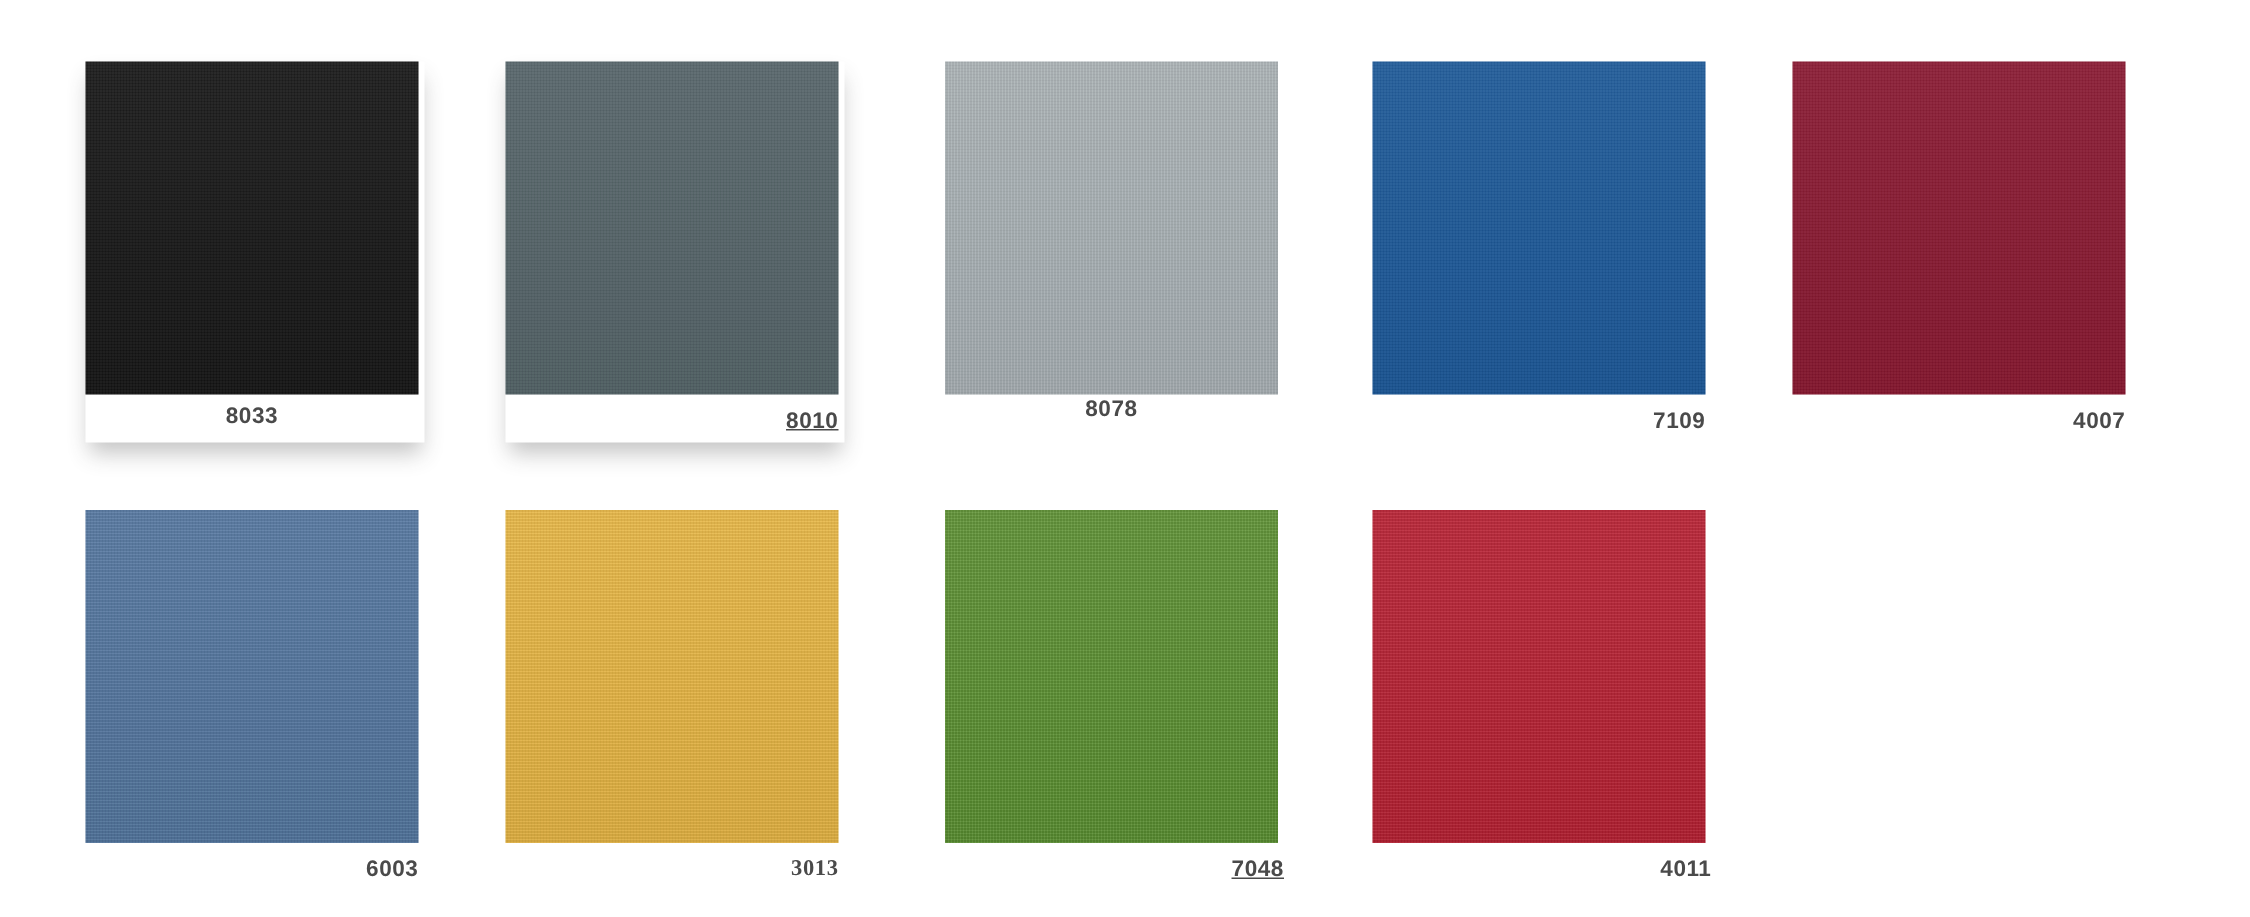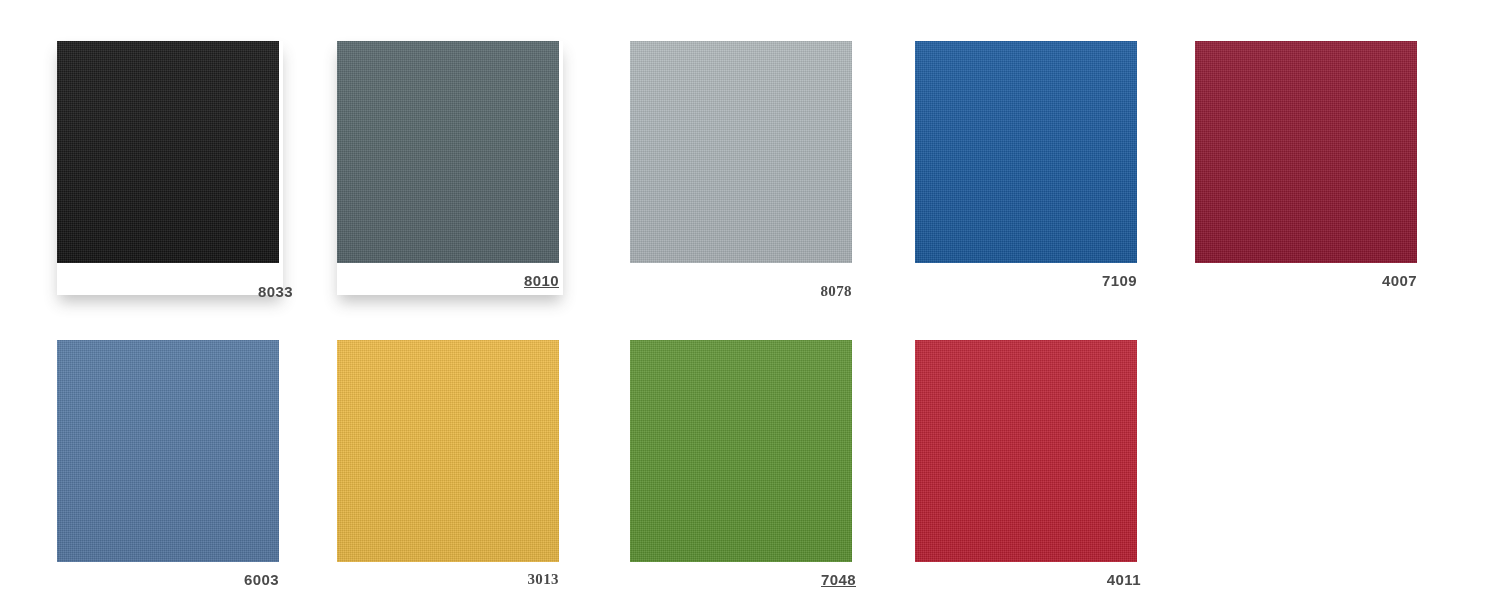--- a/index.html
+++ b/index.html
@@ -58,30 +58,30 @@
     line-height: 1;
   }
 </style>
 </head>
 <body>
 
 <div id="swatch-board">
     <div class="swatch-cell" style="left: 57px; top: 41px; width: 226px; height: 254px;">
       <div class="swatch-card shadowed" style="width: 226px; height: 254px;"></div>
       <div class="swatch-chip" style="width: 222px; height: 222px; background-color: rgb(20, 20, 20); background-image: repeating-linear-gradient(0deg, rgba(255, 255, 255, 0.055) 0px, rgba(255, 255, 255, 0.055) 1px, rgba(0, 0, 0, 0.055) 1px, rgba(0, 0, 0, 0.055) 2px), repeating-linear-gradient(90deg, rgba(255, 255, 255, 0.05) 0px, rgba(255, 255, 255, 0.05) 1px, rgba(0, 0, 0, 0.05) 1px, rgba(0, 0, 0, 0.05) 2px), linear-gradient(rgba(255, 255, 255, 0.05), rgba(0, 0, 0, 0.05)); background-size: 2px 2px, 2px 2px, 100% 100%;"></div>
-      <div class="swatch-label" style="top: 243px; left: 0px; width: 222px; text-align: right; padding-left: 14px;">8033</div>
+      <div class="swatch-label" style="top: 229px; left: 0px; width: 222px; text-align: center;">8033</div>
     </div>
     <div class="swatch-cell" style="left: 337px; top: 41px; width: 226px; height: 254px;">
       <div class="swatch-card shadowed" style="width: 226px; height: 254px;"></div>
       <div class="swatch-chip" style="width: 222px; height: 222px; background-color: rgb(86, 102, 107); background-image: repeating-linear-gradient(0deg, rgba(255, 255, 255, 0.055) 0px, rgba(255, 255, 255, 0.055) 1px, rgba(0, 0, 0, 0.055) 1px, rgba(0, 0, 0, 0.055) 2px), repeating-linear-gradient(90deg, rgba(255, 255, 255, 0.05) 0px, rgba(255, 255, 255, 0.05) 1px, rgba(0, 0, 0, 0.05) 1px, rgba(0, 0, 0, 0.05) 2px), linear-gradient(rgba(255, 255, 255, 0.05), rgba(0, 0, 0, 0.05)); background-size: 2px 2px, 2px 2px, 100% 100%;"></div>
       <div class="swatch-label" style="top: 232px; left: 0px; width: 222px; text-align: right; text-decoration: underline;">8010</div>
     </div>
     <div class="swatch-cell" style="left: 630px; top: 41px; width: 226px; height: 254px;">
       <div class="swatch-chip" style="width: 222px; height: 222px; background-color: rgb(175, 183, 187); background-image: repeating-linear-gradient(0deg, rgba(255, 255, 255, 0.055) 0px, rgba(255, 255, 255, 0.055) 1px, rgba(0, 0, 0, 0.055) 1px, rgba(0, 0, 0, 0.055) 2px), repeating-linear-gradient(90deg, rgba(255, 255, 255, 0.05) 0px, rgba(255, 255, 255, 0.05) 1px, rgba(0, 0, 0, 0.05) 1px, rgba(0, 0, 0, 0.05) 2px), linear-gradient(rgba(255, 255, 255, 0.05), rgba(0, 0, 0, 0.05)); background-size: 2px 2px, 2px 2px, 100% 100%;"></div>
-      <div class="swatch-label" style="top: 243px; left: 0px; width: 222px; text-align: right; font-family: Liberation Serif, serif;">8078</div>
+      <div class="swatch-label" style="top: 224px; left: 0px; width: 222px; text-align: center;">8078</div>
     </div>
     <div class="swatch-cell" style="left: 915px; top: 41px; width: 226px; height: 254px;">
       <div class="swatch-chip" style="width: 222px; height: 222px; background-color: rgb(26, 90, 158); background-image: repeating-linear-gradient(0deg, rgba(255, 255, 255, 0.055) 0px, rgba(255, 255, 255, 0.055) 1px, rgba(0, 0, 0, 0.055) 1px, rgba(0, 0, 0, 0.055) 2px), repeating-linear-gradient(90deg, rgba(255, 255, 255, 0.05) 0px, rgba(255, 255, 255, 0.05) 1px, rgba(0, 0, 0, 0.05) 1px, rgba(0, 0, 0, 0.05) 2px), linear-gradient(rgba(255, 255, 255, 0.05), rgba(0, 0, 0, 0.05)); background-size: 2px 2px, 2px 2px, 100% 100%;"></div>
       <div class="swatch-label" style="top: 232px; left: 0px; width: 222px; text-align: right;">7109</div>
     </div>
     <div class="swatch-cell" style="left: 1195px; top: 41px; width: 226px; height: 254px;">
       <div class="swatch-chip" style="width: 222px; height: 222px; background-color: rgb(142, 22, 48); background-image: repeating-linear-gradient(0deg, rgba(255, 255, 255, 0.055) 0px, rgba(255, 255, 255, 0.055) 1px, rgba(0, 0, 0, 0.055) 1px, rgba(0, 0, 0, 0.055) 2px), repeating-linear-gradient(90deg, rgba(255, 255, 255, 0.05) 0px, rgba(255, 255, 255, 0.05) 1px, rgba(0, 0, 0, 0.05) 1px, rgba(0, 0, 0, 0.05) 2px), linear-gradient(rgba(255, 255, 255, 0.05), rgba(0, 0, 0, 0.05)); background-size: 2px 2px, 2px 2px, 100% 100%;"></div>
       <div class="swatch-label" style="top: 232px; left: 0px; width: 222px; text-align: right;">4007</div>
     </div>
     <div class="swatch-cell" style="left: 57px; top: 340px; width: 226px; height: 254px;">

